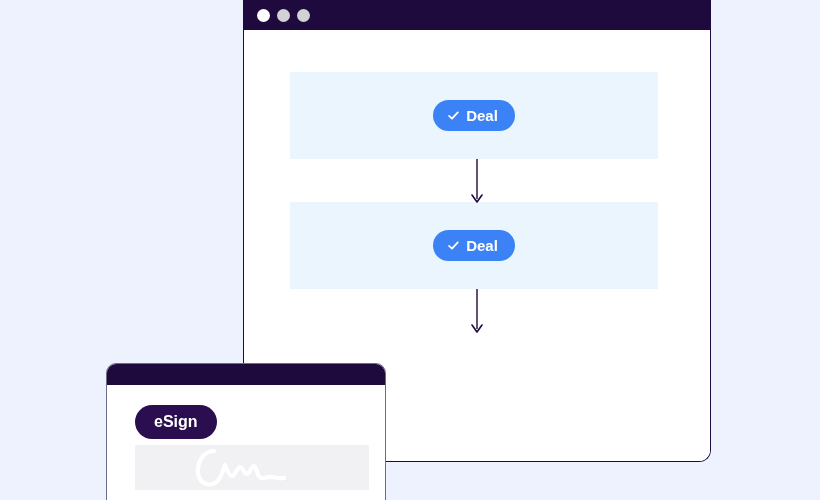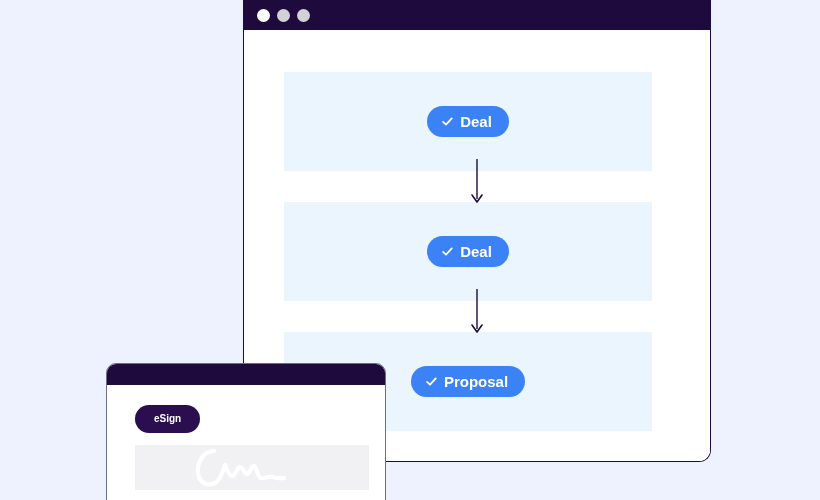--- a/index.html
+++ b/index.html
@@ -65,23 +65,23 @@
     left: 0;
     top: 30px;
     right: 0;
     bottom: 0;
     background: #ffffff;
   }
 
   
   .band {
     position: absolute;
-    left: 40px;
+    left: 46px;
     width: 368px;
-    height: 99px;
+    height: 87px;
     background: #eaf5fd;
     display: flex;
     align-items: center;
     justify-content: center;
   }
   .band.b1 { top: 42px; }
   .band.b2 { top: 172px; }
   .band.b3 { top: 302px; }
 
   
@@ -149,21 +149,21 @@
     position: absolute;
     left: 28px;
     top: 20px;
     display: inline-flex;
     align-items: center;
     justify-content: center;
     background: #2a0e4f;
     color: #ffffff;
     border-radius: 999px;
     padding: 9px 19px;
-    font-size: 10px;
+    font-size: 16px;
     font-weight: bold;
     line-height: 1;
     white-space: nowrap;
   }
   .sig-box {
     position: absolute;
     left: 28px;
     top: 60px;
     width: 234px;
     height: 45px;
@@ -216,28 +216,20 @@
         </span>
       </div>
 
       <div class="arrow a2">
         <svg width="16" height="46" viewBox="0 0 16 46">
           <line x1="8" y1="0" x2="8" y2="40" stroke="#1e0a3c" stroke-width="1.4"></line>
           <path d="M3 36 L8 43 L13 36" fill="none" stroke="#1e0a3c" stroke-width="1.6" stroke-linecap="round" stroke-linejoin="round"></path>
         </svg>
       </div>
 
-      <div class="band b3">
-        <span class="pill">
-          <svg width="13" height="13" viewBox="0 0 14 14">
-            <path d="M2.2 7.4 L5.4 10.4 L11.6 3.6" fill="none" stroke="#ffffff" stroke-width="1.9" stroke-linecap="round" stroke-linejoin="round"></path>
-          </svg>
-          <span>Proposal</span>
-        </span>
-      </div>
 
     </div>
   </div>
 
   <div class="window-sign">
     <div class="titlebar-sign"></div>
     <div class="sign-body">
 
       <span class="pill-esign">
         <span>eSign</span>

